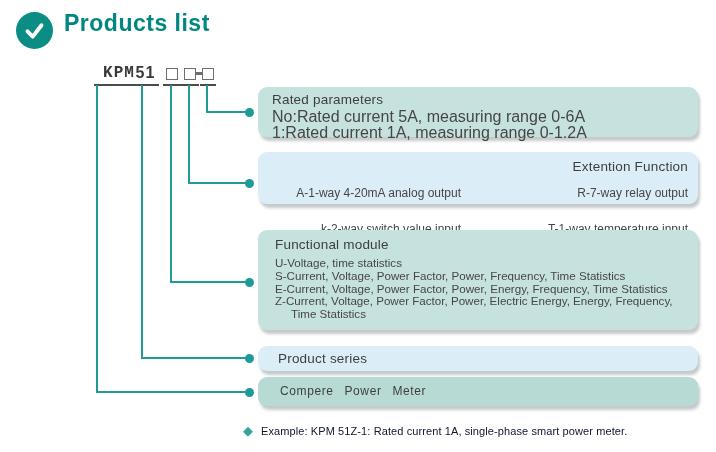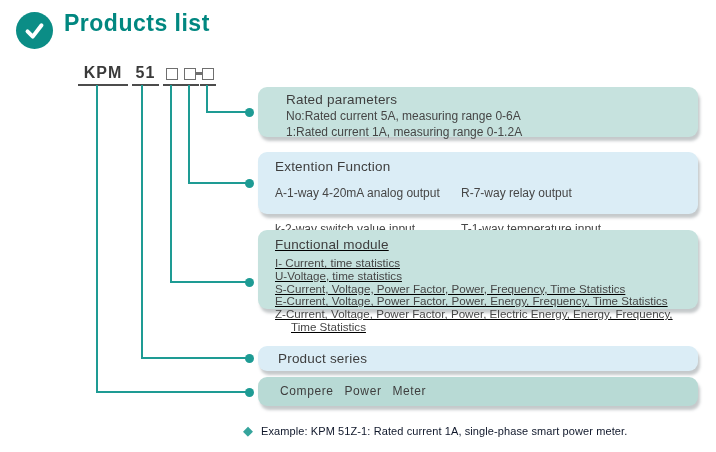--- a/index.html
+++ b/index.html
@@ -22,28 +22,28 @@
   .vline{width:2px;}
   .hline{height:2px;}
   .dot{position:absolute;width:9px;height:9px;border-radius:50%;background:#1e9b94;}
   
   .ibox{position:absolute;left:258px;width:440px;border-radius:9px;
     box-shadow:2px 4px 3px rgba(90,100,105,.35);box-sizing:border-box;}
   .teal{background:#c6e2de;}
   .blue{background:#dbedf6;}
   .teal2{background:#b8dad5;}
   .ibox-title{font-size:13.5px;color:#3e3e3e;letter-spacing:.2px;}
-  .ibox-line{font-size:12px;color:#464646;}
-  .box1{top:87px;height:50px;padding:5px 10px 0 28px;}
+  .ibox-line{font-size:16px;color:#464646;}
+  .box1{top:87px;height:50px;padding:5px 10px 0 14px;}
   .box1 .ibox-title{margin-bottom:2px;}
   .box1 .ibox-line{line-height:15.5px;}
-  .box2{top:152px;height:62px;padding:7px 10px 0 17px;}
+  .box2{top:152px;height:52px;padding:7px 10px 0 17px;text-align:right;}
   .box2-grid{display:grid;grid-template-columns:186px 1fr;row-gap:22px;margin-top:12px;}
   .box2 .ibox-line{font-size:12px;}
-  .box3{top:230px;height:79px;padding:7px 8px 0 17px;text-decoration:underline;}
+  .box3{top:230px;height:100px;padding:7px 8px 0 17px;}
   .box3 .ibox-title{margin-bottom:5px;}
   .box3 .ibox-line{font-size:11.6px;line-height:12.8px;white-space:nowrap;}
   .box3 .indent{padding-left:16px;}
   .box4{top:346px;height:25px;padding:5px 10px 0 20px;}
   .box4 .ibox-title{font-size:13.5px;}
   .box5{top:377px;height:29px;padding:7px 10px 0 22px;}
   .box5 .ibox-title{font-size:12px;word-spacing:7px;letter-spacing:.6px;}
   
   .example-row{position:absolute;left:243px;top:424px;display:flex;align-items:center;}
   .diamond{color:#35a49c;font-size:13px;margin-right:8px;line-height:14px;}
@@ -55,21 +55,21 @@
 <div id="canvas">
 
   <div class="check-circle">
     <svg width="21" height="21" viewBox="0 0 24 24" fill="none">
       <polyline points="4,13 10,19 20,6" stroke="#ffffff" stroke-width="4.5" stroke-linecap="round" stroke-linejoin="round"></polyline>
     </svg>
   </div>
   <div class="page-title">Products list</div>
 
   <div>
-    <div class="code-seg" style="left:78px;width:50px;">KPM</div>
+    <div class="code-seg" style="left:94px;width:50px;font-family:Liberation Mono, monospace;">KPM</div>
     <div class="code-seg" style="left:132px;width:27px;">51</div>
     <div class="code-seg" style="left:163px;width:18px;">
       <div class="code-square"></div>
     </div>
     <div class="code-seg" style="left:181px;width:18px;">
       <div class="code-square"></div>
     </div>
     <div class="code-dash"></div>
     <div class="code-seg" style="left:200px;width:16px;">
       <div class="code-square"></div>
@@ -107,21 +107,20 @@
     <div class="box2-grid">
       <div class="ibox-line">A-1-way 4-20mA analog output</div>
       <div class="ibox-line">R-7-way relay output</div>
       <div class="ibox-line">k-2-way switch value input</div>
       <div class="ibox-line">T-1-way temperature input</div>
     </div>
   </div>
 
   <div class="ibox teal box3">
     <div class="ibox-title">Functional module</div>
-    <div class="ibox-line">I- Current, time statistics</div>
     <div class="ibox-line">U-Voltage, time statistics</div>
     <div class="ibox-line">S-Current, Voltage, Power Factor, Power, Frequency, Time Statistics</div>
     <div class="ibox-line">E-Current, Voltage, Power Factor, Power, Energy, Frequency, Time Statistics</div>
     <div class="ibox-line">Z-Current, Voltage, Power Factor, Power, Electric Energy, Energy, Frequency,</div>
     <div class="ibox-line indent">Time Statistics</div>
   </div>
 
   <div class="ibox blue box4">
     <div class="ibox-title">Product series</div>
   </div>

